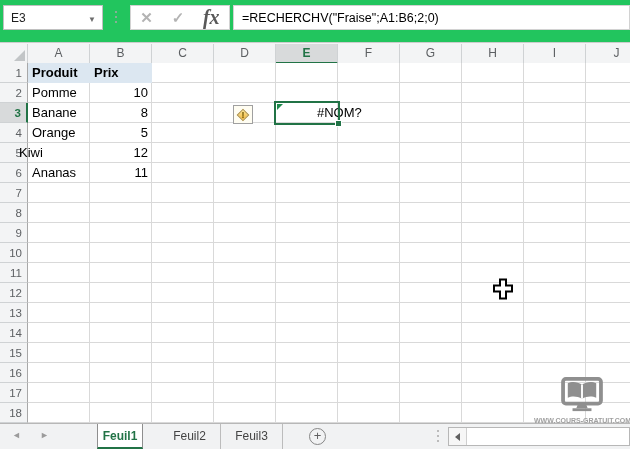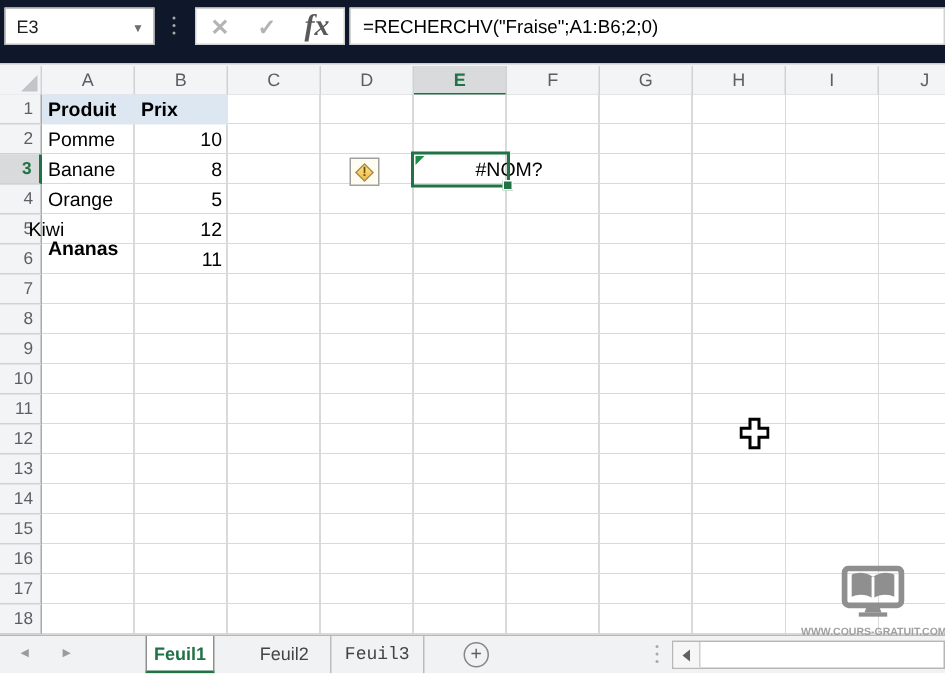--- a/index.html
+++ b/index.html
@@ -1,20 +1,20 @@
 <!DOCTYPE html>
 <html><head>
 <meta charset="utf-8">
 <style>
   html,body{margin:0;padding:0;background:#fff;}
   .stage{position:relative;width:630px;height:449px;background:#fff;overflow:hidden;
          font-family:"Liberation Sans",sans-serif;-webkit-font-smoothing:antialiased;}
 
   
-  .fbar{position:absolute;left:0;top:0;width:630px;height:42px;background:#0f172a;}
+  .fbar{position:absolute;left:0;top:0;width:630px;height:42px;background:#22c55e;}
   .namebox{position:absolute;left:3px;top:5px;width:100px;height:25px;border:1px solid #c0c0c0;
            box-sizing:border-box;display:flex;align-items:center;padding-left:7px;
            font-size:12px;color:#1f1f1f;background:#fff;}
   .nb-arrow{position:absolute;right:6px;top:55%;transform:translateY(-50%);font-size:8px;color:#6d6d6d;}
   .vdots{position:absolute;display:flex;flex-direction:column;gap:3px;}
   .vdots i{width:2px;height:2px;border-radius:50%;background:#a9a9a9;display:block;}
   .fb-dots{left:115px;top:11px;}
   .fb-group{position:absolute;left:130px;top:5px;width:100px;height:25px;border:1px solid #d2d2d2;
             box-sizing:border-box;display:flex;align-items:center;justify-content:space-around;background:#fff;}
   .fb-x,.fb-check{color:#b3b3b3;font-size:15px;font-weight:bold;}
@@ -168,21 +168,21 @@
       <div class="cell bold fill" style="left: 28px; top: 63px; width: 62px;">Produit</div>
       <div class="cell bold fill" style="left: 90px; top: 63px; width: 62px;">Prix</div>
       <div class="cell" style="left: 28px; top: 83px; width: 62px;">Pomme</div>
       <div class="cell right" style="left: 90px; top: 83px; width: 62px;">10</div>
       <div class="cell" style="left: 28px; top: 103px; width: 62px;">Banane</div>
       <div class="cell right" style="left: 90px; top: 103px; width: 62px;">8</div>
       <div class="cell" style="left: 28px; top: 123px; width: 62px;">Orange</div>
       <div class="cell right" style="left: 90px; top: 123px; width: 62px;">5</div>
       <div class="cell" style="left: 15px; top: 143px; width: 62px;">Kiwi</div>
       <div class="cell right" style="left: 90px; top: 143px; width: 62px;">12</div>
-      <div class="cell" style="left: 28px; top: 156px; width: 62px; font-weight: bold;">Ananas</div>
+      <div class="cell" style="left: 28px; top: 163px; width: 62px;">Ananas</div>
       <div class="cell right" style="left: 90px; top: 163px; width: 62px;">11</div>
       <div class="cell center" style="left: 276px; top: 103px; width: 62px; padding-left: 41px;">#NOM?</div>
     </div>
 
   <div class="errbtn">
     <span class="diamond"></span>
     <span class="errbang">!</span>
   </div>
 
   <div class="selbox">
@@ -204,21 +204,21 @@
   <svg class="cursor" width="20" height="22" viewBox="0 0 20 21">
     <path d="M7 1 H13 V7 H19 V13 H13 V20 H7 V13 H1 V7 H7 Z" fill="#ffffff" stroke="#000000" stroke-width="2"></path>
   </svg>
 
   <div class="tabbar">
     <span class="nav-a nav-left">◄</span>
     <span class="nav-a nav-right">►</span>
     <div id="tabhost">
         <div class="tab active" style="left: 97px; width: 46px;">Feuil1</div>
         <div class="tab inactive" style="left: 159px; width: 62px; text-align: center;">Feuil2</div>
-        <div class="tab inactive" style="left: 221px; width: 62px; font-family: Liberation Mono, monospace;">Feuil3</div>
+        <div class="tab inactive" style="left: 221px; width: 62px;">Feuil3</div>
       </div>
     <div class="addbtn">+</div>
     <div class="hscroll">
       <div class="hs-arrow">
         <span class="hs-tri"></span>
       </div>
     </div>
   </div>
   <div class="vdots tb-dots">
       <i></i>

